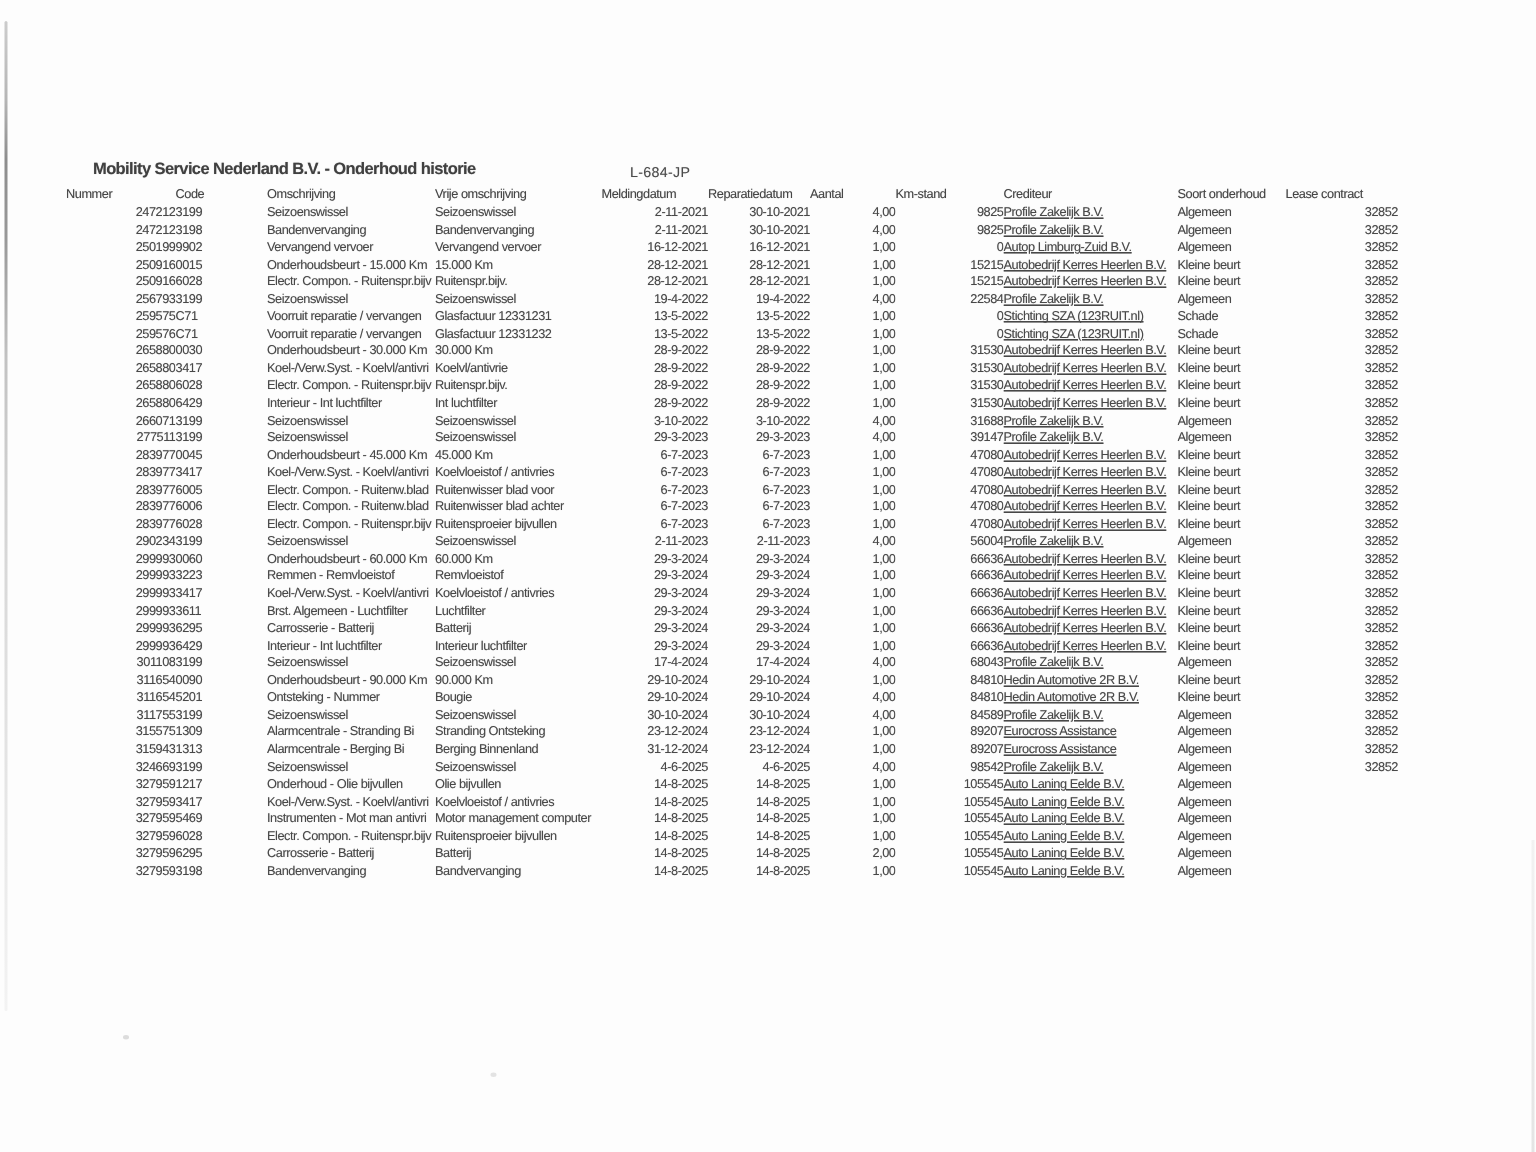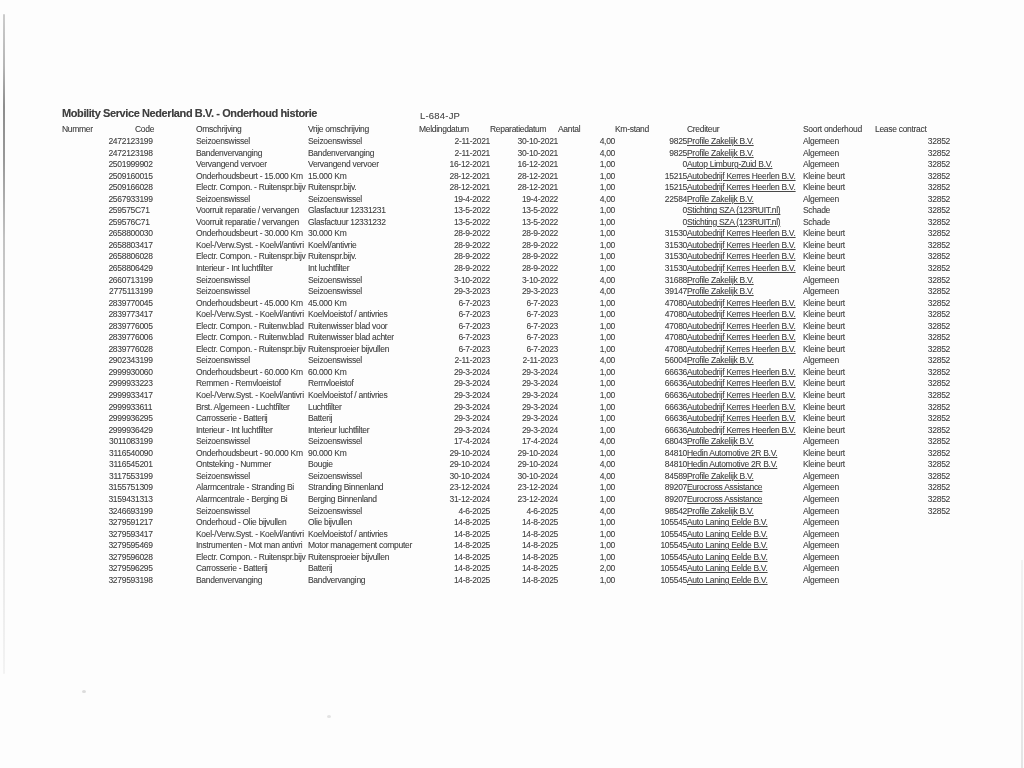--- a/index.html
+++ b/index.html
@@ -56,21 +56,21 @@
     left: 420px;
     top: 110px;
     font-size: 9.5px;
     letter-spacing: 0.2px;
     color: #4c4c4c;
     white-space: nowrap;
     text-shadow: 0 0 0.5px rgba(70,70,70,0.4);
   }
   table.history {
     position: absolute;
-    left: 62px;
+    left: 44px;
     top: 123px;
     width: 888px;
     border-collapse: collapse;
     table-layout: fixed;
     font-size: 8.5px;
     letter-spacing: -0.3px;
     color: #484848;
     text-shadow: 0 0 0.5px rgba(70,70,70,0.4);
   }
   table.history th, table.history td {
@@ -551,21 +551,21 @@
           <td class="c6">4,00</td>
           <td class="c7">84589</td>
           <td class="c8">Profile Zakelijk B.V.</td>
           <td class="c9">Algemeen</td>
           <td class="c10">32852</td>
         </tr>
         <tr>
           <td class="c0">315575</td>
           <td class="c1">1309</td>
           <td class="c2">Alarmcentrale - Stranding Bi</td>
-          <td class="c3">Stranding Binnenland</td>
+          <td class="c3">Stranding Ontsteking</td>
           <td class="c4">23-12-2024</td>
           <td class="c5">23-12-2024</td>
           <td class="c6">1,00</td>
           <td class="c7">89207</td>
           <td class="c8">Eurocross Assistance</td>
           <td class="c9">Algemeen</td>
           <td class="c10">32852</td>
         </tr>
         <tr>
           <td class="c0">315943</td>

